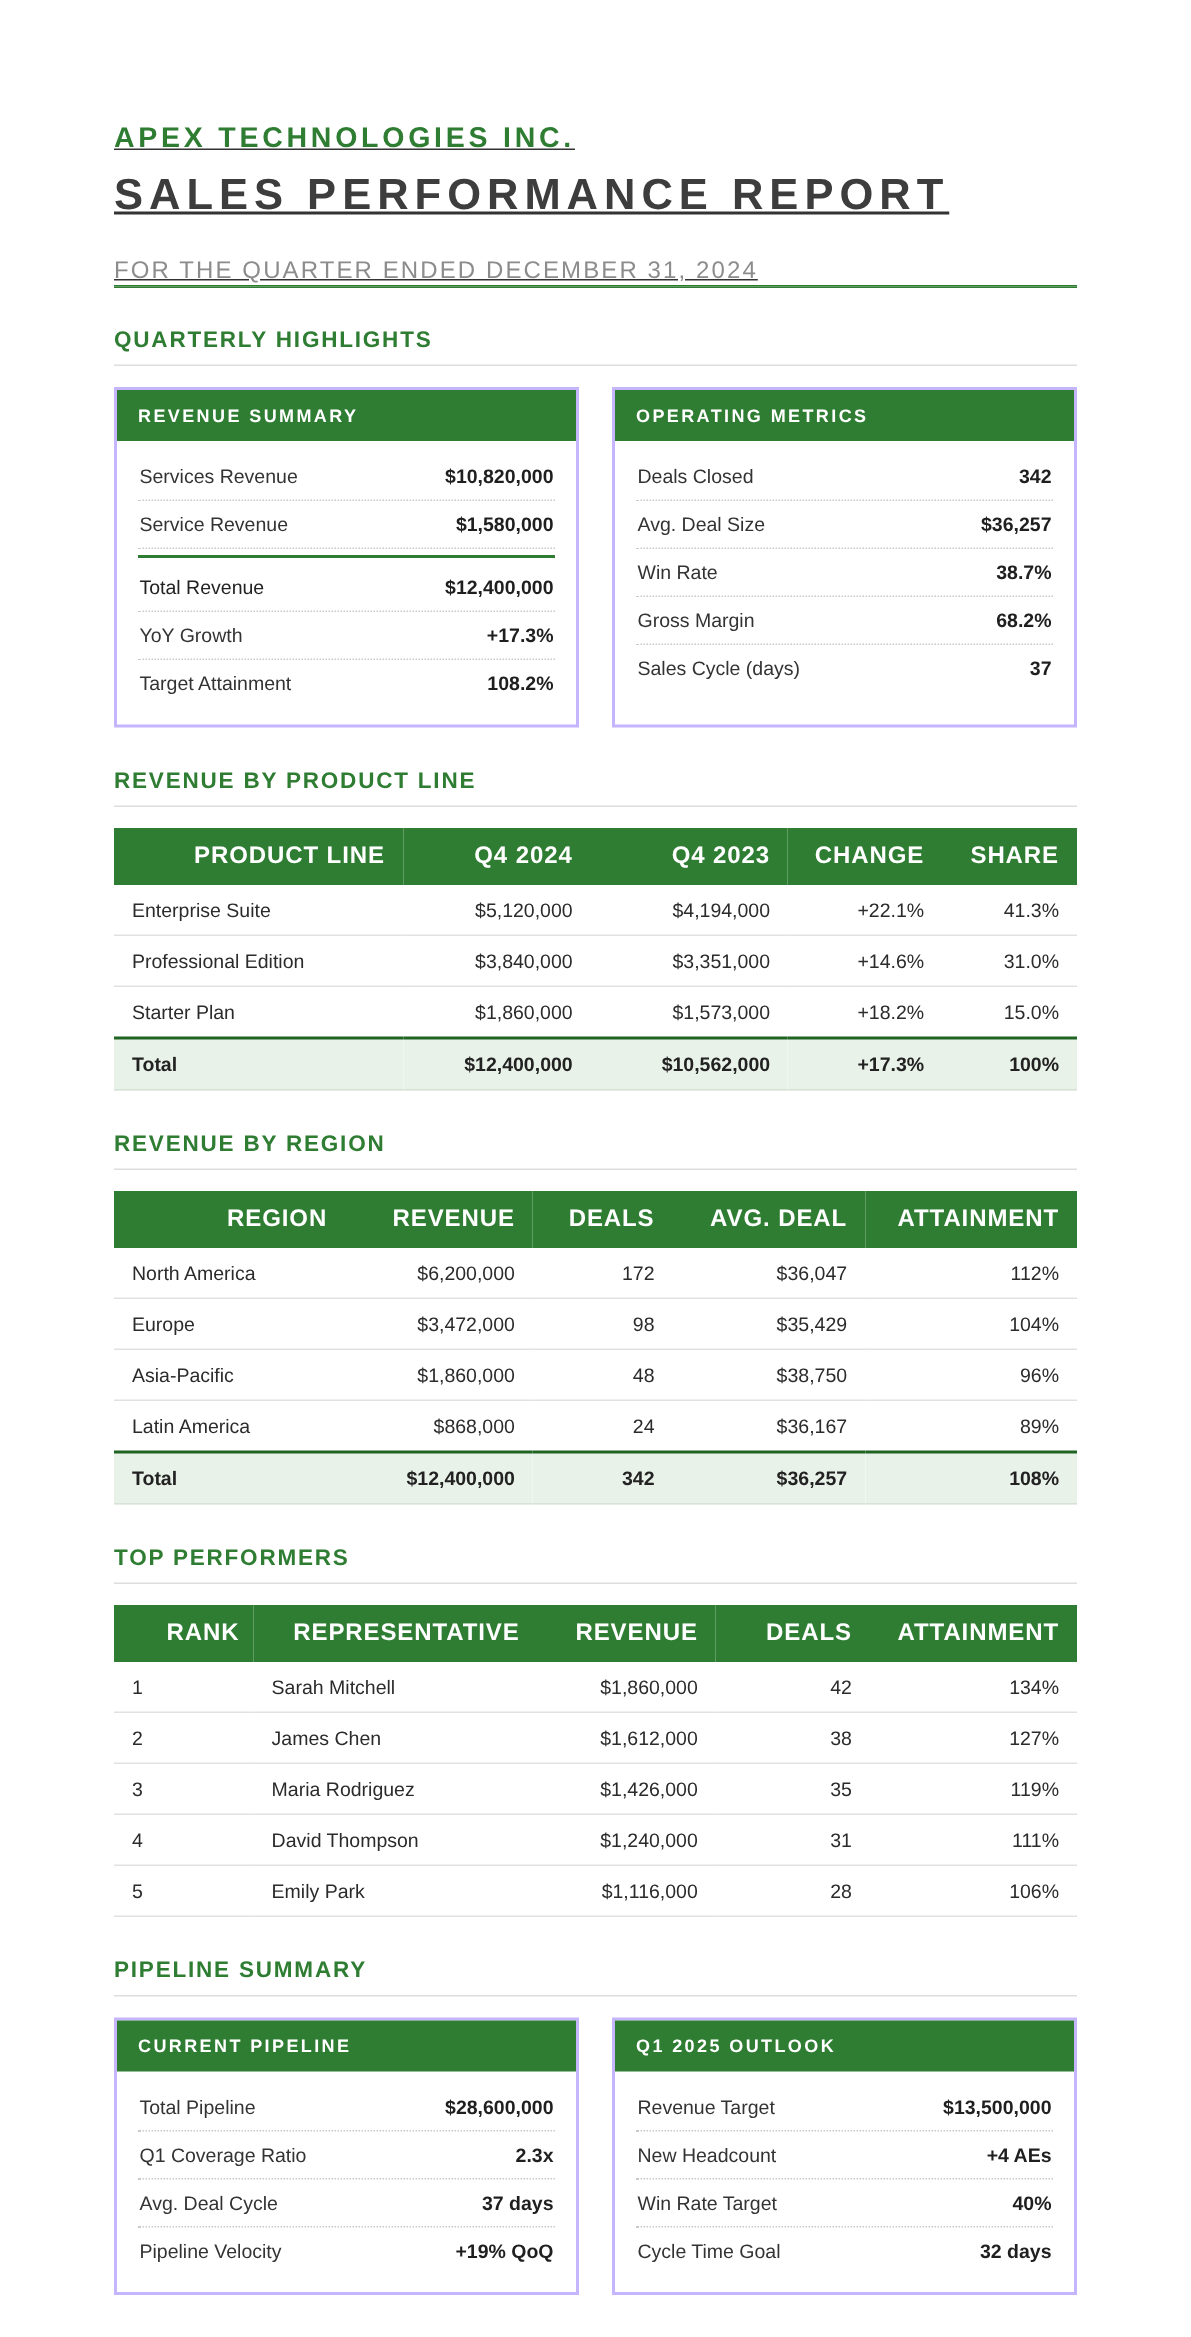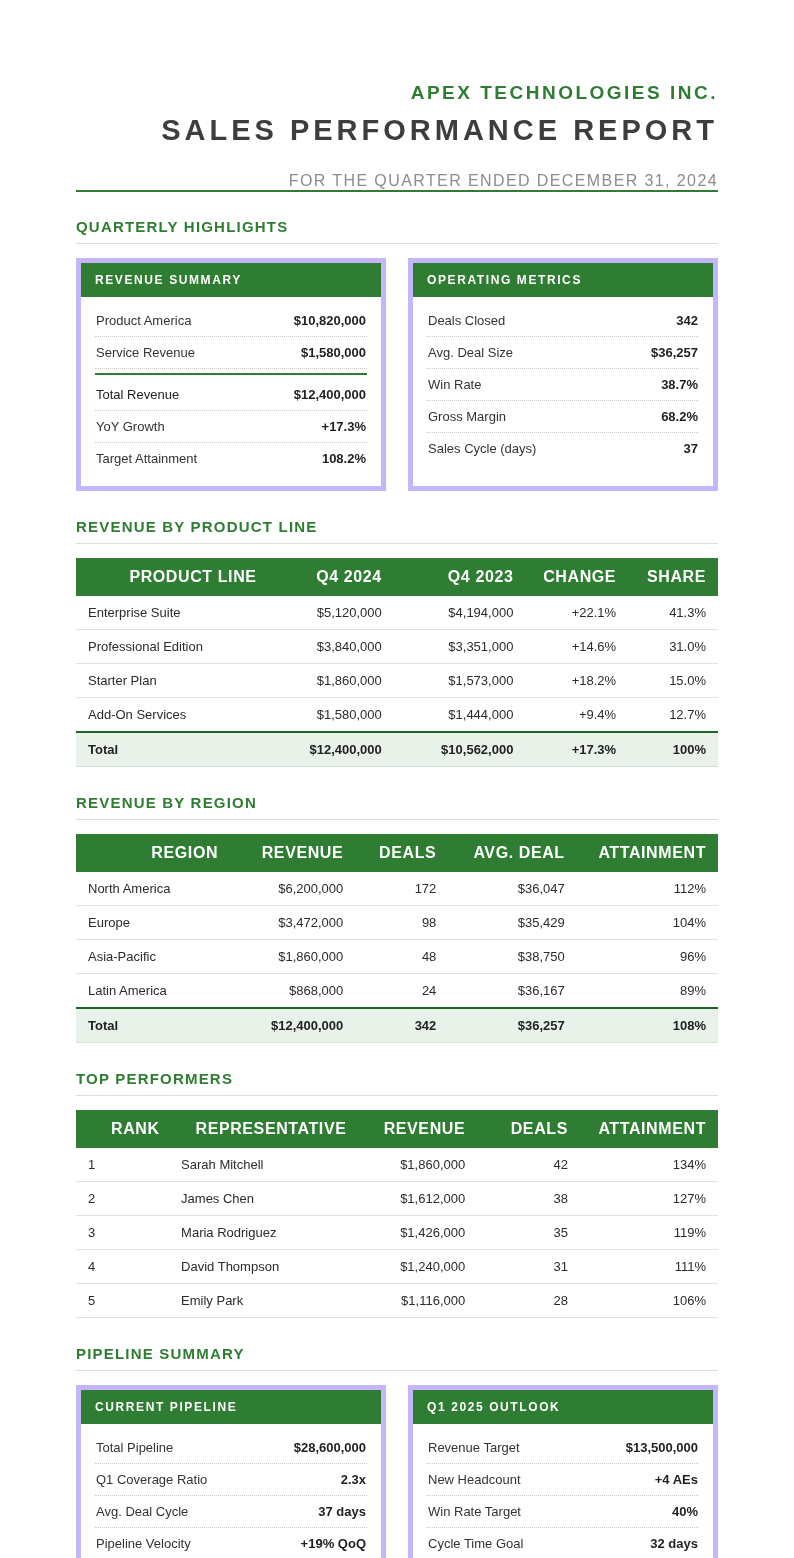--- a/index.html
+++ b/index.html
@@ -16,21 +16,21 @@
   html,body{background:#fff;}
   body{
     width:794px;
     min-height:1558px;
     font-family:"Liberation Sans","DejaVu Sans",sans-serif;
     color:var(--label);
   }
   .page{padding:82px 76px 40px;}
 
   
-  .report-header{text-align:right;}
+  .report-header{text-align:left;text-decoration:underline;}
   .company{
     color:var(--green);font-weight:bold;font-size:19px;
     letter-spacing:2.5px;margin-bottom:10px;
   }
   .title{
     color:#3d3d3d;font-weight:bold;font-size:29px;
     letter-spacing:4px;margin-bottom:25px;
   }
   .subtitle{
     color:var(--muted);font-size:16px;letter-spacing:1.4px;
@@ -45,21 +45,21 @@
   
   section{margin-bottom:27px;}
   .section-heading{
     color:var(--green);font-size:15px;font-weight:bold;letter-spacing:1.2px;
     padding-bottom:8px;border-bottom:1px solid var(--rule-gray);
     margin-bottom:14px;
   }
 
   
   .card-grid{display:grid;grid-template-columns:1fr 1fr;gap:22px;}
-  .card{border:5px solid #c4b5fd;background:#fff;}
+  .card{border:2px solid #c4b5fd;background:#fff;}
   .card-header{
     background:var(--green);color:#fff;font-size:12px;font-weight:bold;
     letter-spacing:1.6px;padding:10px 14px;
   }
   .card-body{padding:8px 14px 12px;}
   .kv-row{
     display:flex;justify-content:space-between;align-items:baseline;
     padding:8px 1px;font-size:13px;
     border-bottom:1px dotted var(--dot-gray);
   }
@@ -118,21 +118,21 @@
   </header>
   <div class="double-rule"></div>
 
   <section>
     <h2 class="section-heading">QUARTERLY HIGHLIGHTS</h2>
     <div class="card-grid">
       <div class="card">
         <div class="card-header">REVENUE SUMMARY</div>
         <div class="card-body">
             <div class="kv-row">
-              <span class="kv-label">Product America</span>
+              <span class="kv-label">Services Revenue</span>
               <span class="kv-value">$10,820,000</span>
             </div>
             <div class="kv-row">
               <span class="kv-label">Service Revenue</span>
               <span class="kv-value">$1,580,000</span>
             </div>
             <div class="green-divider"></div>
             <div class="kv-row bold">
               <span class="kv-label">Total Revenue</span>
               <span class="kv-value">$12,400,000</span>
@@ -202,27 +202,20 @@
             <td>+14.6%</td>
             <td>31.0%</td>
           </tr>
           <tr class="">
             <td>Starter Plan</td>
             <td>$1,860,000</td>
             <td>$1,573,000</td>
             <td>+18.2%</td>
             <td>15.0%</td>
           </tr>
-          <tr class="">
-            <td>Add-On Services</td>
-            <td>$1,580,000</td>
-            <td>$1,444,000</td>
-            <td>+9.4%</td>
-            <td>12.7%</td>
-          </tr>
           <tr class="total-row">
             <td>Total</td>
             <td>$12,400,000</td>
             <td>$10,562,000</td>
             <td>+17.3%</td>
             <td>100%</td>
           </tr>
         </tbody>
       </table>
   </section>

